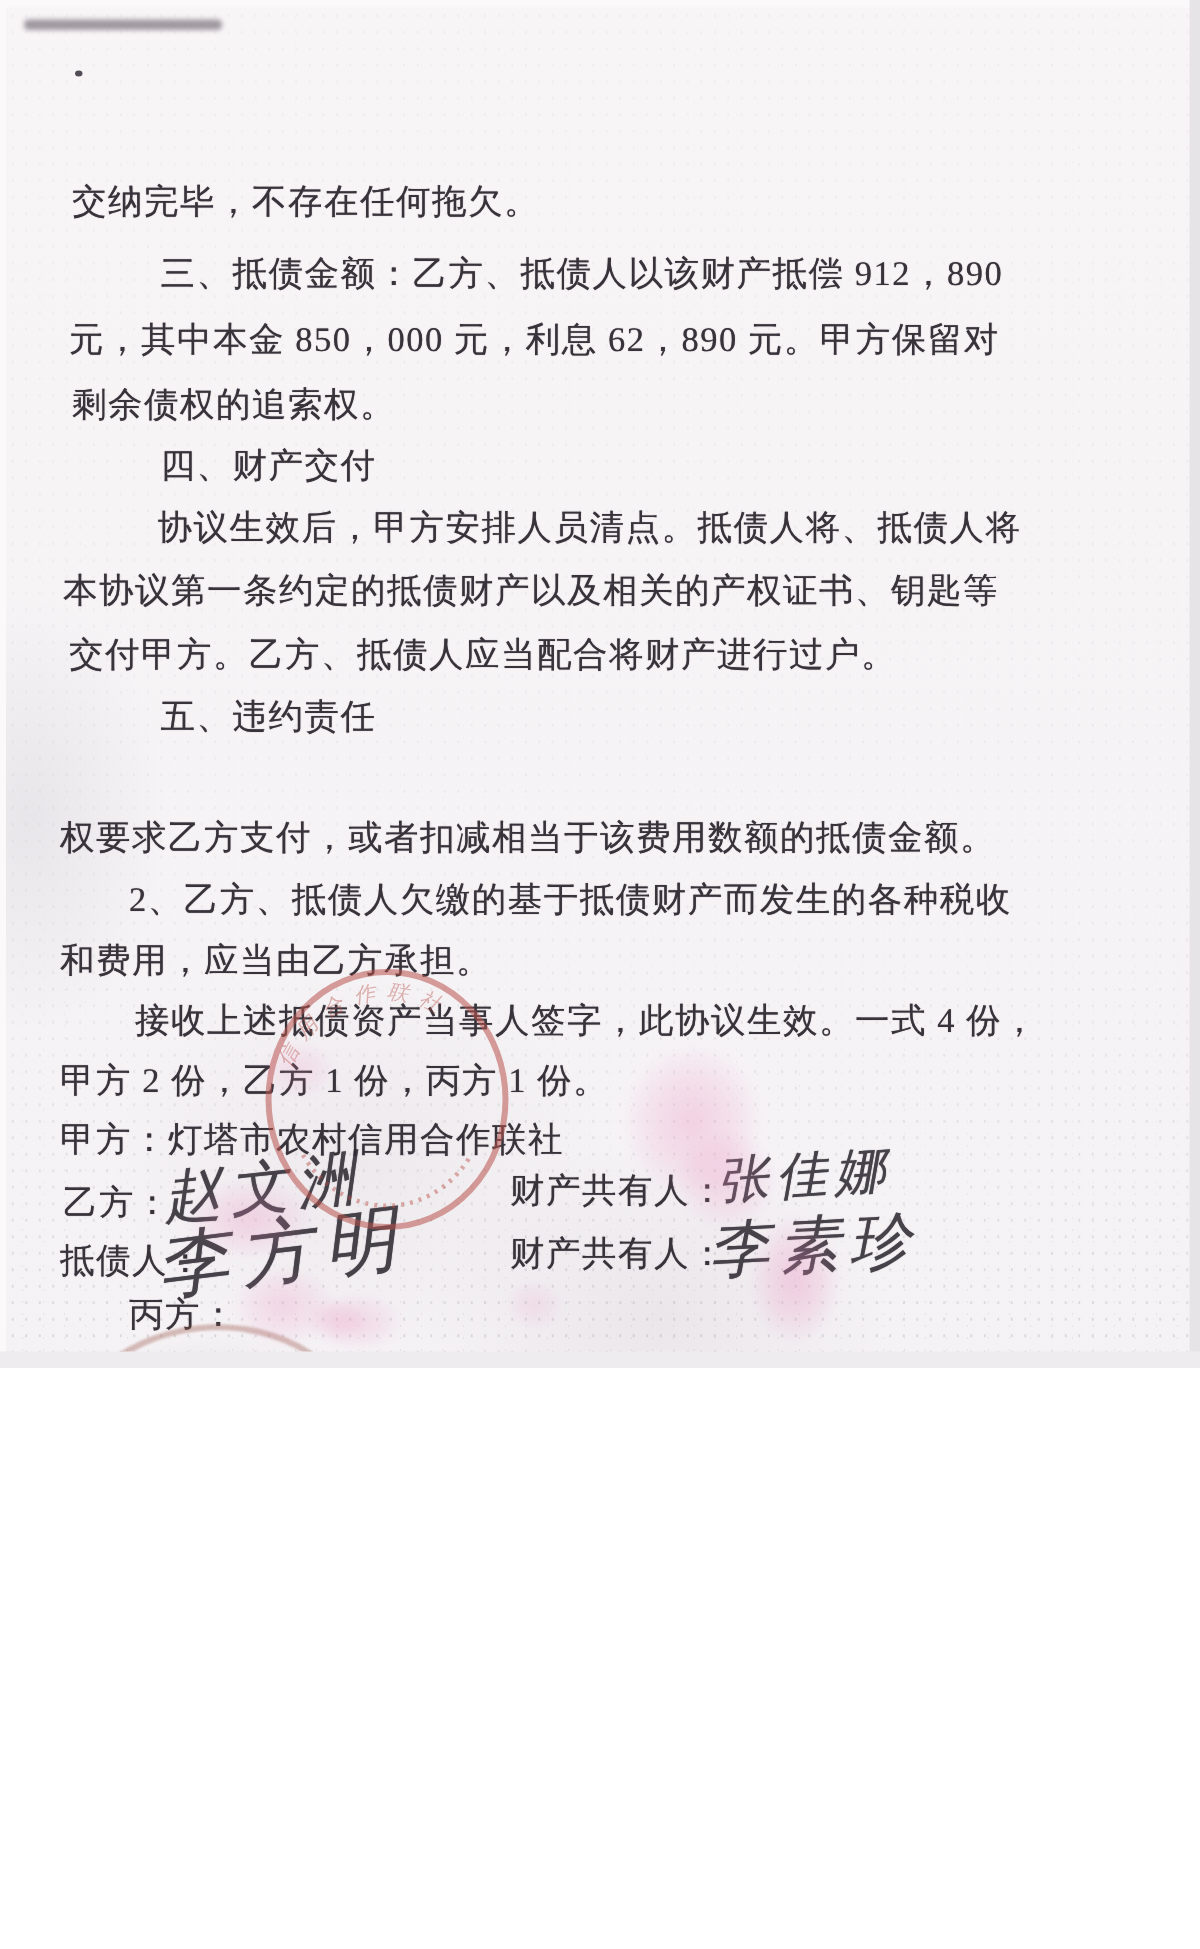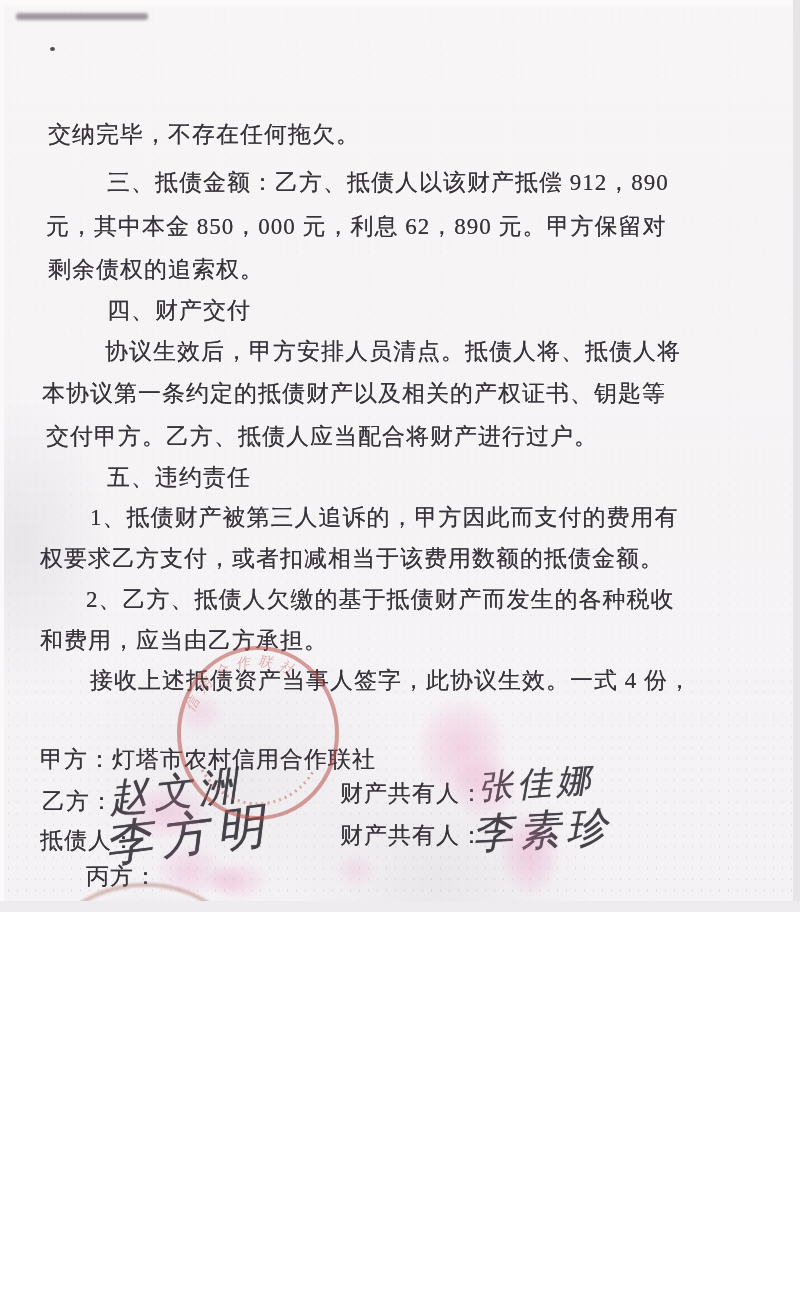--- a/index.html
+++ b/index.html
@@ -55,25 +55,25 @@
 
     <div class="ln" style="left:44px;top:114px;">交纳完毕，不存在任何拖欠。</div>
     <div class="ln" style="left:103px;top:162px;">三、抵债金额：乙方、抵债人以该财产抵偿 912，890</div>
     <div class="ln" style="left:42px;top:206px;">元，其中本金 850，000 元，利息 62，890 元。甲方保留对</div>
     <div class="ln" style="left:44px;top:249px;">剩余债权的追索权。</div>
     <div class="ln" style="left:103px;top:290px;">四、财产交付</div>
     <div class="ln" style="left:101px;top:331px;">协议生效后，甲方安排人员清点。抵债人将、抵债人将</div>
     <div class="ln" style="left:38px;top:373px;">本协议第一条约定的抵债财产以及相关的产权证书、钥匙等</div>
     <div class="ln" style="left:103px;top:457px;">五、违约责任</div>
     <div class="ln" style="left:42px;top:416px;">交付甲方。乙方、抵债人应当配合将财产进行过户。</div>
-    <div class="ln" style="left:86px;top:497px;">1、抵债财产被第三人追诉的，甲方因此而支付的费用有</div>
     <div class="ln" style="left:36px;top:538px;">权要求乙方支付，或者扣减相当于该费用数额的抵债金额。</div>
     <div class="ln" style="left:82px;top:579px;text-align:right;">2、乙方、抵债人欠缴的基于抵债财产而发生的各种税收</div>
     <div class="ln" style="left:36px;top:620px;">和费用，应当由乙方承担。</div>
     <div class="ln" style="left:86px;top:660px;">接收上述抵债资产当事人签字，此协议生效。一式 4 份，</div>
+    <div class="ln" style="left:36px;top:700px;">甲方 2 份，乙方 1 份，丙方 1 份。</div>
     <div class="ln" style="left:36px;top:739px;">甲方：灯塔市农村信用合作联社</div>
 
     <div class="ln" style="left:38px;top:781px;">乙方：</div>
     <div class="ln" style="left:336px;top:773px;">财产共有人：</div>
     <div class="ln" style="left:36px;top:820px;">抵债人：</div>
     <div class="ln" style="left:336px;top:815px;">财产共有人：</div>
     <div class="ln" style="left:38px;top:856px;margin-left:44px;">丙方：</div>
 
     <span class="hw" style="left:104px;top:760px;font-size:39px;letter-spacing:6px;transform:rotate(-6deg);">赵文洲</span>
     <span class="hw" style="left:474px;top:756px;font-size:34px;letter-spacing:5px;transform:rotate(-4deg);">张佳娜</span>

